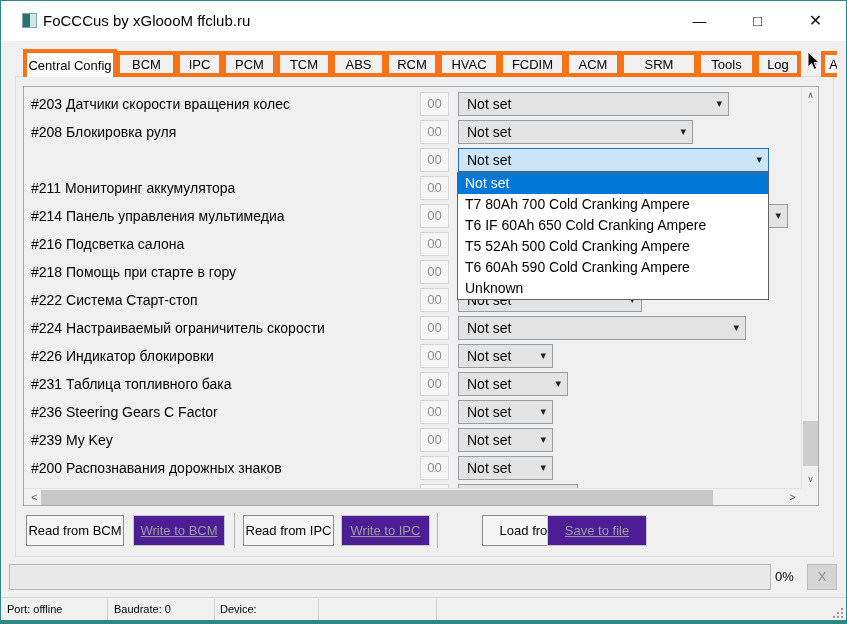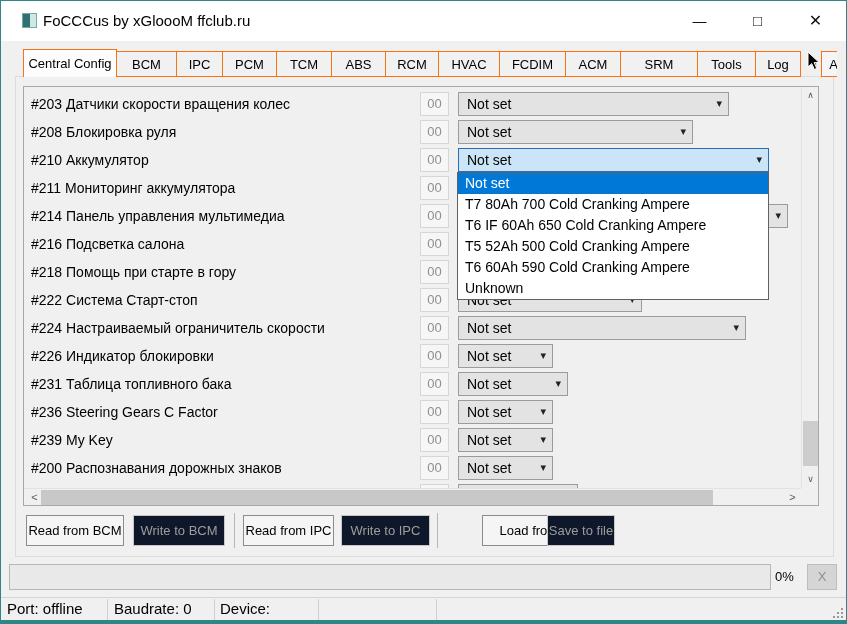--- a/index.html
+++ b/index.html
@@ -16,21 +16,21 @@
     border:1px solid #7aa8a5; background:linear-gradient(to right,#2f7070 55%, #cfe8e4 55%); }
   .win-title{ position:absolute; left:42px; top:0; height:40px; line-height:40px;
     font-size:15px; color:#000; }
   .win-btn{ position:absolute; top:5px; width:45px; height:30px; text-align:center;
     line-height:30px; font-size:14px; color:#111; font-weight:300; cursor:default; }
   .wb-min{ left:676px; } .wb-max{ left:734px; font-size:15px; } .wb-close{ left:792px; font-size:16px; }
 
   
   .tabstrip{ position:absolute; left:22px; top:48px; width:814px; height:28px;
     display:flex; align-items:flex-end; overflow:hidden; z-index:3; }
-  .tab{ height:26px; background:#f1f1f1; border:1px solid #f97316; margin-left:-1px;
+  .tab{ height:26px; background:#f1f1f1; border:4px solid #f97316; margin-left:-1px;
     display:flex; align-items:center; justify-content:center; font-size:13px; color:#000;
     flex:0 0 auto; white-space:nowrap; }
   .tab.active{ height:28px; background:#fdfdfd; border-bottom:none; z-index:2; margin-left:0; }
   .tab.overflow{ background:#f5f5f5; }
   .tabscroll{ height:26px; display:flex; align-items:center; padding:0 4px 0 8px;
     font-size:9px; color:#5a5a5a; flex:0 0 auto; }
 
   
   .panel{ position:absolute; left:14px; top:75px; width:819px; height:481px;
     background:#f0f0f0; border:1px solid #dcdcdc; }
@@ -71,37 +71,37 @@
     border-top:1px solid #e2e2e2; }
   .hsb .arrow{ position:absolute; top:0; width:17px; height:17px; text-align:center;
     line-height:16px; font-size:11px; color:#5a5a5a; }
   .hsb .a-left{ left:2px; } .hsb .a-right{ right:0; }
   .hsb .thumb{ position:absolute; left:17px; top:1px; width:672px; height:15px; background:#c8c8c8; }
 
   
   .btn{ position:absolute; top:514px; height:31px; background:#f5f5f5;
     border:1px solid #8c8c8c; font-size:13px; color:#000; text-align:center;
     display:flex; align-items:center; justify-content:center; white-space:nowrap; }
-  .btn.disabled{ background:#0f172a; border-color:#c7c7c7; color:#9d9d9d; }
+  .btn.disabled{ background:#4c1d95; border-color:#c7c7c7; color:#9d9d9d;text-decoration:underline; }
   .vsep{ position:absolute; top:512px; height:35px; width:1px; background:#b5b5b5; }
 
   
   .progress{ position:absolute; left:8px; top:563px; width:762px; height:26px;
     background:#e9e9e9; border:1px solid #b7b7b7; }
   .pct{ position:absolute; left:774px; top:563px; width:28px; height:26px;
     line-height:26px; font-size:13px; color:#000; }
   .cancel-btn{ position:absolute; left:806px; top:563px; width:30px; height:26px;
     background:#d5d5d5; border:1px solid #bdbdbd; color:#8f8f8f; font-size:13px;
     text-align:center; line-height:24px; }
 
   
   .statusbar{ position:absolute; left:0; bottom:3px; width:100%; height:23px;
     background:#f0f0f0; border-top:1px solid #d5d5d5; }
   .status-item{ position:absolute; top:0; height:23px; line-height:22px;
-    font-size:15px; color:#000; white-space:nowrap; }
+    font-size:11px; color:#000; white-space:nowrap; }
   .status-sep{ position:absolute; top:1px; height:21px; width:1px; background:#d0d0d0; }
   .grip{ position:absolute; right:3px; bottom:2px; width:12px; height:12px; }
   .grip i{ position:absolute; width:2px; height:2px; background:#9a9a9a; }
 
   .cursor{ position:absolute; left:806px; top:50px; z-index:99; pointer-events:none; }
 </style>
 </head>
 <body>
 
 <div class="window">
@@ -150,21 +150,20 @@
         </div>
         <div class="row" style="top: 28px;">
           <span class="row-label">#208 Блокировка руля</span>
           <div class="val">00</div>
           <div class="combo" style="width: 235px;">
             <span class="combo-text">Not set</span>
             <span class="combo-arrow">▾</span>
           </div>
         </div>
         <div class="row" style="top: 56px;">
-          <span class="row-label">#210 Аккумулятор</span>
           <div class="val">00</div>
           <div class="combo focused" style="width: 311px;">
             <span class="combo-text">Not set</span>
             <span class="combo-arrow">▾</span>
           </div>
         </div>
         <div class="row" style="top: 84px;">
           <span class="row-label">#211 Мониторинг аккумулятора</span>
           <div class="val">00</div>
           <div class="combo" style="width: 280px;">
@@ -282,21 +281,21 @@
     </div>
   </div>
 
   <div class="btn" style="left:25px;  width:98px;">Read from BCM</div>
   <div class="btn disabled" style="left:132px; width:92px;">Write to BCM</div>
   <div class="vsep" style="left:233px;"></div>
   <div class="btn" style="left:242px; width:91px;">Read from IPC</div>
   <div class="btn disabled" style="left:340px; width:89px;">Write to IPC</div>
   <div class="vsep" style="left:436px;"></div>
   <div class="btn" style="left:445px; width:114px;margin-left:36px;">Load from file</div>
-  <div class="btn disabled" style="left:546px; width:68px;">Save to file</div>
+  <div class="btn disabled" style="left:546px; width:100px;">Save to file</div>
 
   <div class="progress"></div>
   <div class="pct">0%</div>
   <div class="cancel-btn">X</div>
 
   <div class="statusbar" id="statusbar">
     <div class="grip">
       <i style="right:0;bottom:0;"></i>
         <i style="right:4px;bottom:0;"></i>
         <i style="right:8px;bottom:0;"></i>

